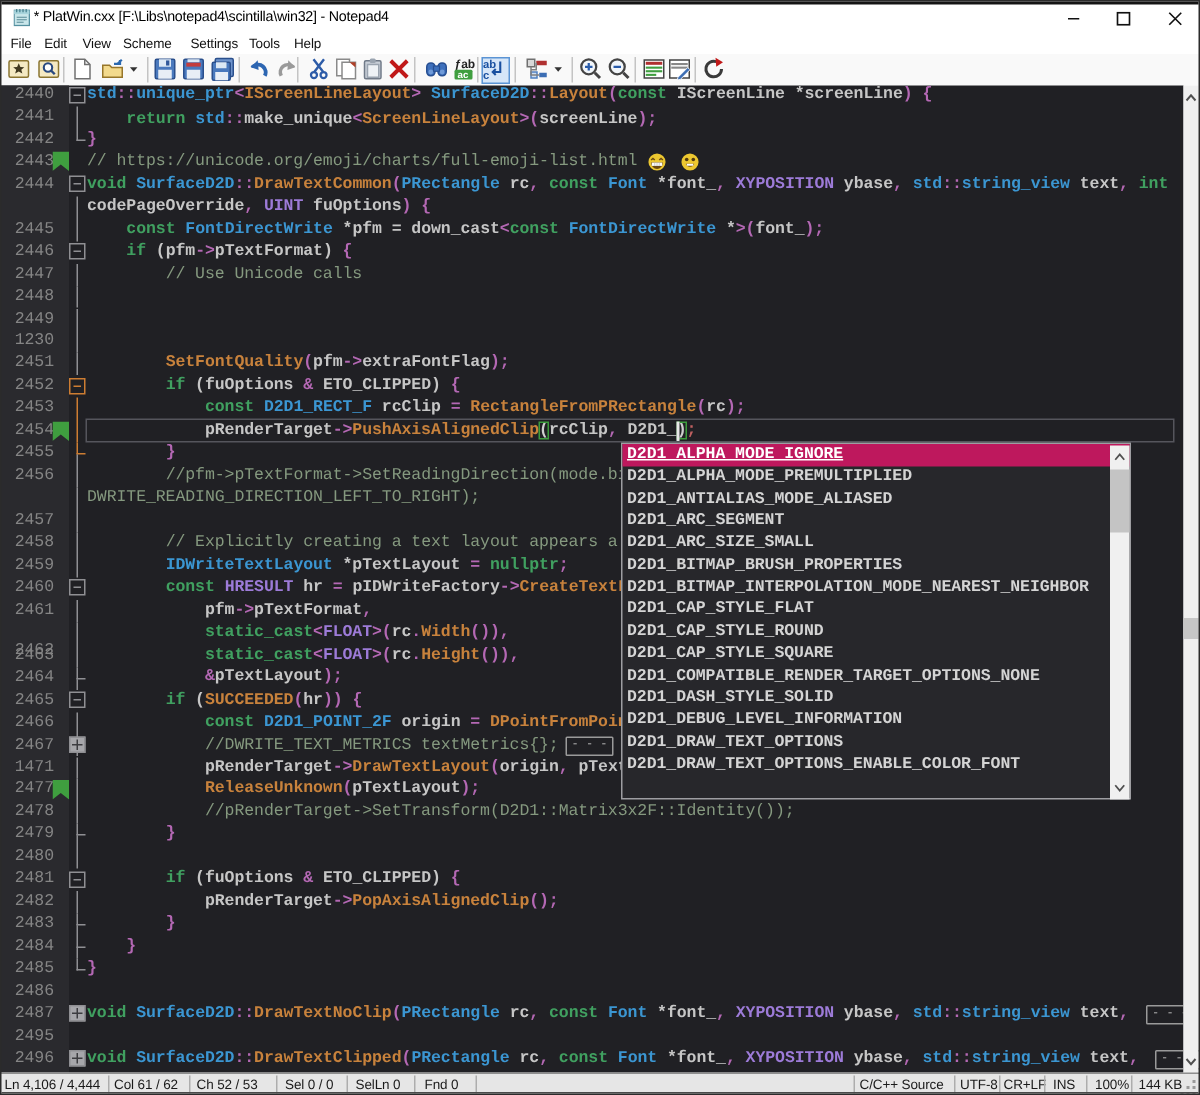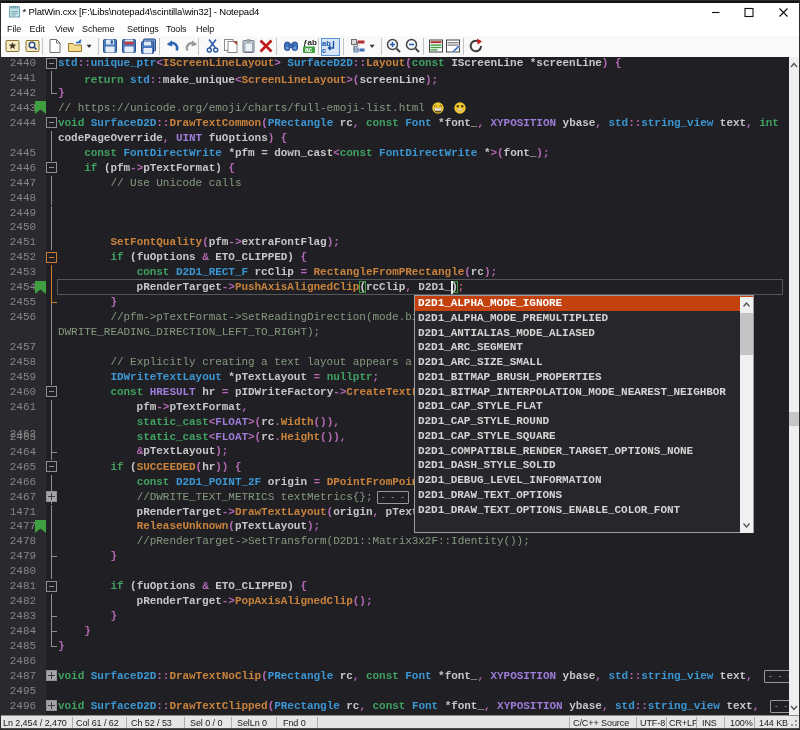--- a/index.html
+++ b/index.html
@@ -32,21 +32,21 @@
 .ff { position:absolute; left:46px; width:11px; height:11px; background:#a6a6aa; border:1px solid #8f8f93; box-sizing:border-box; }
 .ff b { position:absolute; left:1px; top:4px; width:7px; height:1px; background:#3c3c40; }
 .ff u { position:absolute; left:4px; top:1px; width:1px; height:7px; background:#3c3c40; }
 .el { position:absolute; height:11px; line-height:10px; border:1px solid #9a9a9a; border-radius:1px;
   padding:0 3px; color:#b8b8b8; font-size:8px; font-family:"Liberation Mono",monospace; white-space:pre; }
 #vsb { position:absolute; left:789px; top:57px; width:10px; height:659px; background:#efefef; }
 #popup { position:absolute; left:414px; top:295px; width:340px; height:238px; background:#27272b;
   border:1px solid #9e9ea2; box-sizing:border-box; }
 .ai { height:14.75px; line-height:14.75px; white-space:pre; font-family:"Liberation Mono",monospace;
   font-size:11px; font-weight:bold; color:#d4d4d4; padding-left:3px; letter-spacing:-0.05px; }
-.ai.sel { background:#c2410c; color:#fff; }
+.ai.sel { background:#be185d; color:#fff;text-decoration:underline; }
 #psb { position:absolute; right:0; top:1px; width:13px; height:236px; background:#f0f0f0; }
 #status { position:absolute; left:0; top:715px; width:800px; height:15px; background:#e6e6e6;
   border-top:1px solid #8e8e8e; }
 .sc { position:absolute; top:2.2px; font-size:9px; letter-spacing:-0.08px; color:#1a1a1a; white-space:pre; }
 .ss { position:absolute; top:1px; width:1px; height:12px; background:#adadad; }
 .wb { position:absolute; top:0; height:22px; }
 </style></head><body>
 <div id="win">
     <b></b>
     <u></u>
@@ -243,21 +243,21 @@
       <b style="background:#8f8f93"></b>
     </div>
 <div class="cl" style="top:103.6px">    <i class="k">if</i> (pfm<i class="o">-&gt;</i>pTextFormat) <i class="o">{</i></div>
 <div class="ln" style="top:118.6px">2447</div>
 <div class="fl" style="top:118.6px;height:14.95px;background:#8f8f93"></div>
 <div class="cl" style="top:118.6px">        <i class="c">// Use Unicode calls</i></div>
 <div class="ln" style="top:133.5px">2448</div>
 <div class="fl" style="top:133.5px;height:14.95px;background:#8f8f93"></div>
 <div class="ln" style="top:148.5px">2449</div>
 <div class="fl" style="top:148.5px;height:14.95px;background:#8f8f93"></div>
-<div class="ln" style="top:163.4px">2450</div>
+<div class="ln" style="top:163.4px">1230</div>
 <div class="fl" style="top:163.4px;height:14.95px;background:#8f8f93"></div>
 <div class="ln" style="top:178.4px">2451</div>
 <div class="fl" style="top:178.4px;height:14.95px;background:#8f8f93"></div>
 <div class="cl" style="top:178.4px">        <i class="f">SetFontQuality</i><i class="o">(</i>pfm<i class="o">-&gt;</i>extraFontFlag<i class="o">);</i></div>
 <div class="ln" style="top:193.3px">2452</div>
 <div class="fb" style="top:194.8px;border-color:#cd7d32">
       <b style="background:#cd7d32"></b>
     </div>
 <div class="cl" style="top:193.3px">        <i class="k">if</i> (fuOptions <i class="o">&amp;</i> ETO_CLIPPED) <i class="o">{</i></div>
 <div class="ln" style="top:208.3px">2453</div>
@@ -426,21 +426,21 @@
  <svg width="13" height="16" style="position:absolute;top:0">
         <path d="M3.5 9.5 L6.5 6 L9.5 9.5" fill="none" stroke="#505050" stroke-width="1.2"></path>
       </svg>
  <div style="position:absolute;top:16px;left:0;width:13px;height:42px;background:#c4c4c4"></div>
  <svg width="13" height="16" style="position:absolute;top:220px">
         <path d="M3.5 6.5 L6.5 10 L9.5 6.5" fill="none" stroke="#505050" stroke-width="1.2"></path>
       </svg>
 </div>
 </div>
 <div id="status">
-<div class="sc" style="left:3px">Ln 2,454 / 2,470</div>
+<div class="sc" style="left:3px">Ln 4,106 / 4,444</div>
 <div class="ss" style="left:72px"></div>
 <div class="sc" style="left:76px">Col 61 / 62</div>
 <div class="ss" style="left:126px"></div>
 <div class="sc" style="left:131px">Ch 52 / 53</div>
 <div class="ss" style="left:184px"></div>
 <div class="sc" style="left:190px">Sel 0 / 0</div>
 <div class="ss" style="left:230.5px"></div>
 <div class="sc" style="left:237px">SelLn 0</div>
 <div class="ss" style="left:275.5px"></div>
 <div class="sc" style="left:283px">Fnd 0</div>

